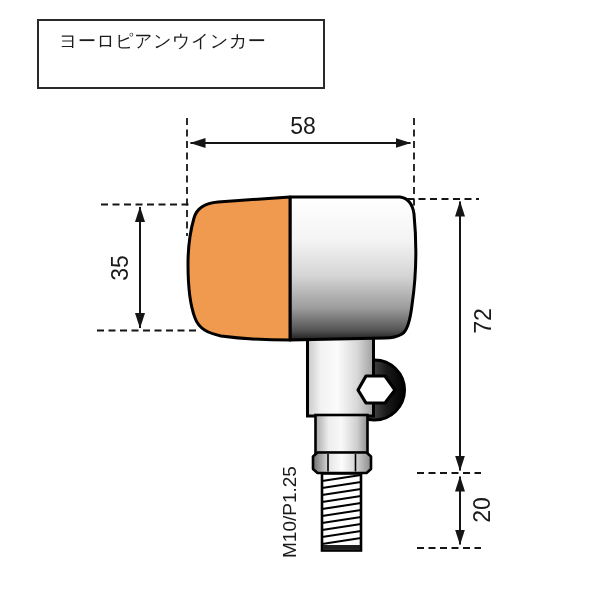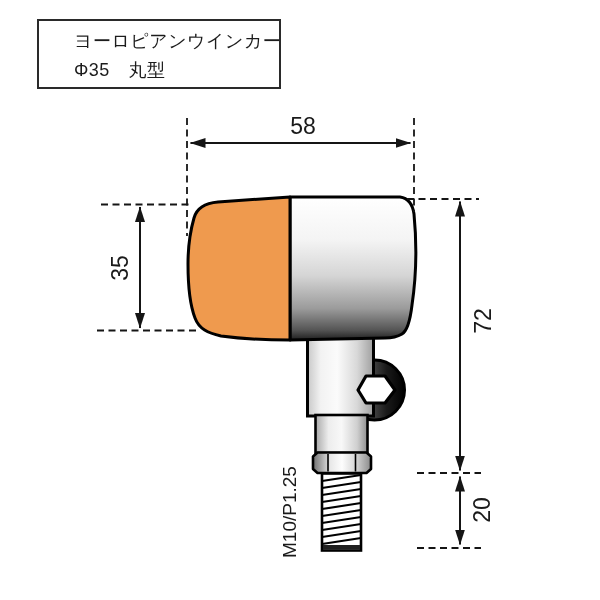--- a/index.html
+++ b/index.html
@@ -1,38 +1,37 @@
 <!DOCTYPE html>
 <html><head>
 <meta charset="utf-8">
 <style>
   html,body{margin:0;padding:0;background:#ffffff;}
   body{width:600px;height:600px;font-family:"Liberation Sans","DejaVu Sans",sans-serif;}
   .stage{position:relative;width:600px;height:600px;background:#ffffff;overflow:hidden;}
   .stage svg{position:absolute;left:0;top:0;}
   .title-box{
-    position:absolute;left:37px;top:19px;width:244px;height:70px;
+    position:absolute;left:37px;top:19px;width:288px;height:70px;
     box-sizing:border-box;border:2px solid #2a2a2a;background:#ffffff;
-    padding:6px 0 0 35px;font-size:18px;line-height:29px;color:#1c1c1c;
+    padding:6px 0 0 20px;font-size:18px;line-height:29px;color:#1c1c1c;
     letter-spacing:0.5px;white-space:nowrap;
   }
   .dim-num{font-size:23px;fill:#1a1a1a;}
   .dim-spec{font-size:19px;fill:#1a1a1a;}
   .dash{stroke:#151515;stroke-width:1.8;stroke-dasharray:7 4.5;fill:none;}
   .dimline{stroke:#151515;stroke-width:2;fill:none;}
   .outline{stroke:#000000;fill:none;}
 </style>
 </head>
 <body>
 
 <div class="stage">
 
   <div class="title-box">
     <div>ヨーロピアンウインカー</div>
-    <div>Φ35　丸型</div>
   </div>
 
   <svg width="600" height="600" viewBox="0 0 600 600">
     <defs>
       <marker id="ah" markerUnits="userSpaceOnUse" markerWidth="16" markerHeight="12" refX="15" refY="6" orient="auto-start-reverse">
         <path d="M0,1 L15.5,6 L0,11 Z" fill="#151515"></path>
       </marker>
       <linearGradient id="gBody" x1="0" y1="0" x2="0" y2="1">
         <stop offset="0" stop-color="#ffffff"></stop>
         <stop offset="0.3" stop-color="#f4f4f4"></stop>

